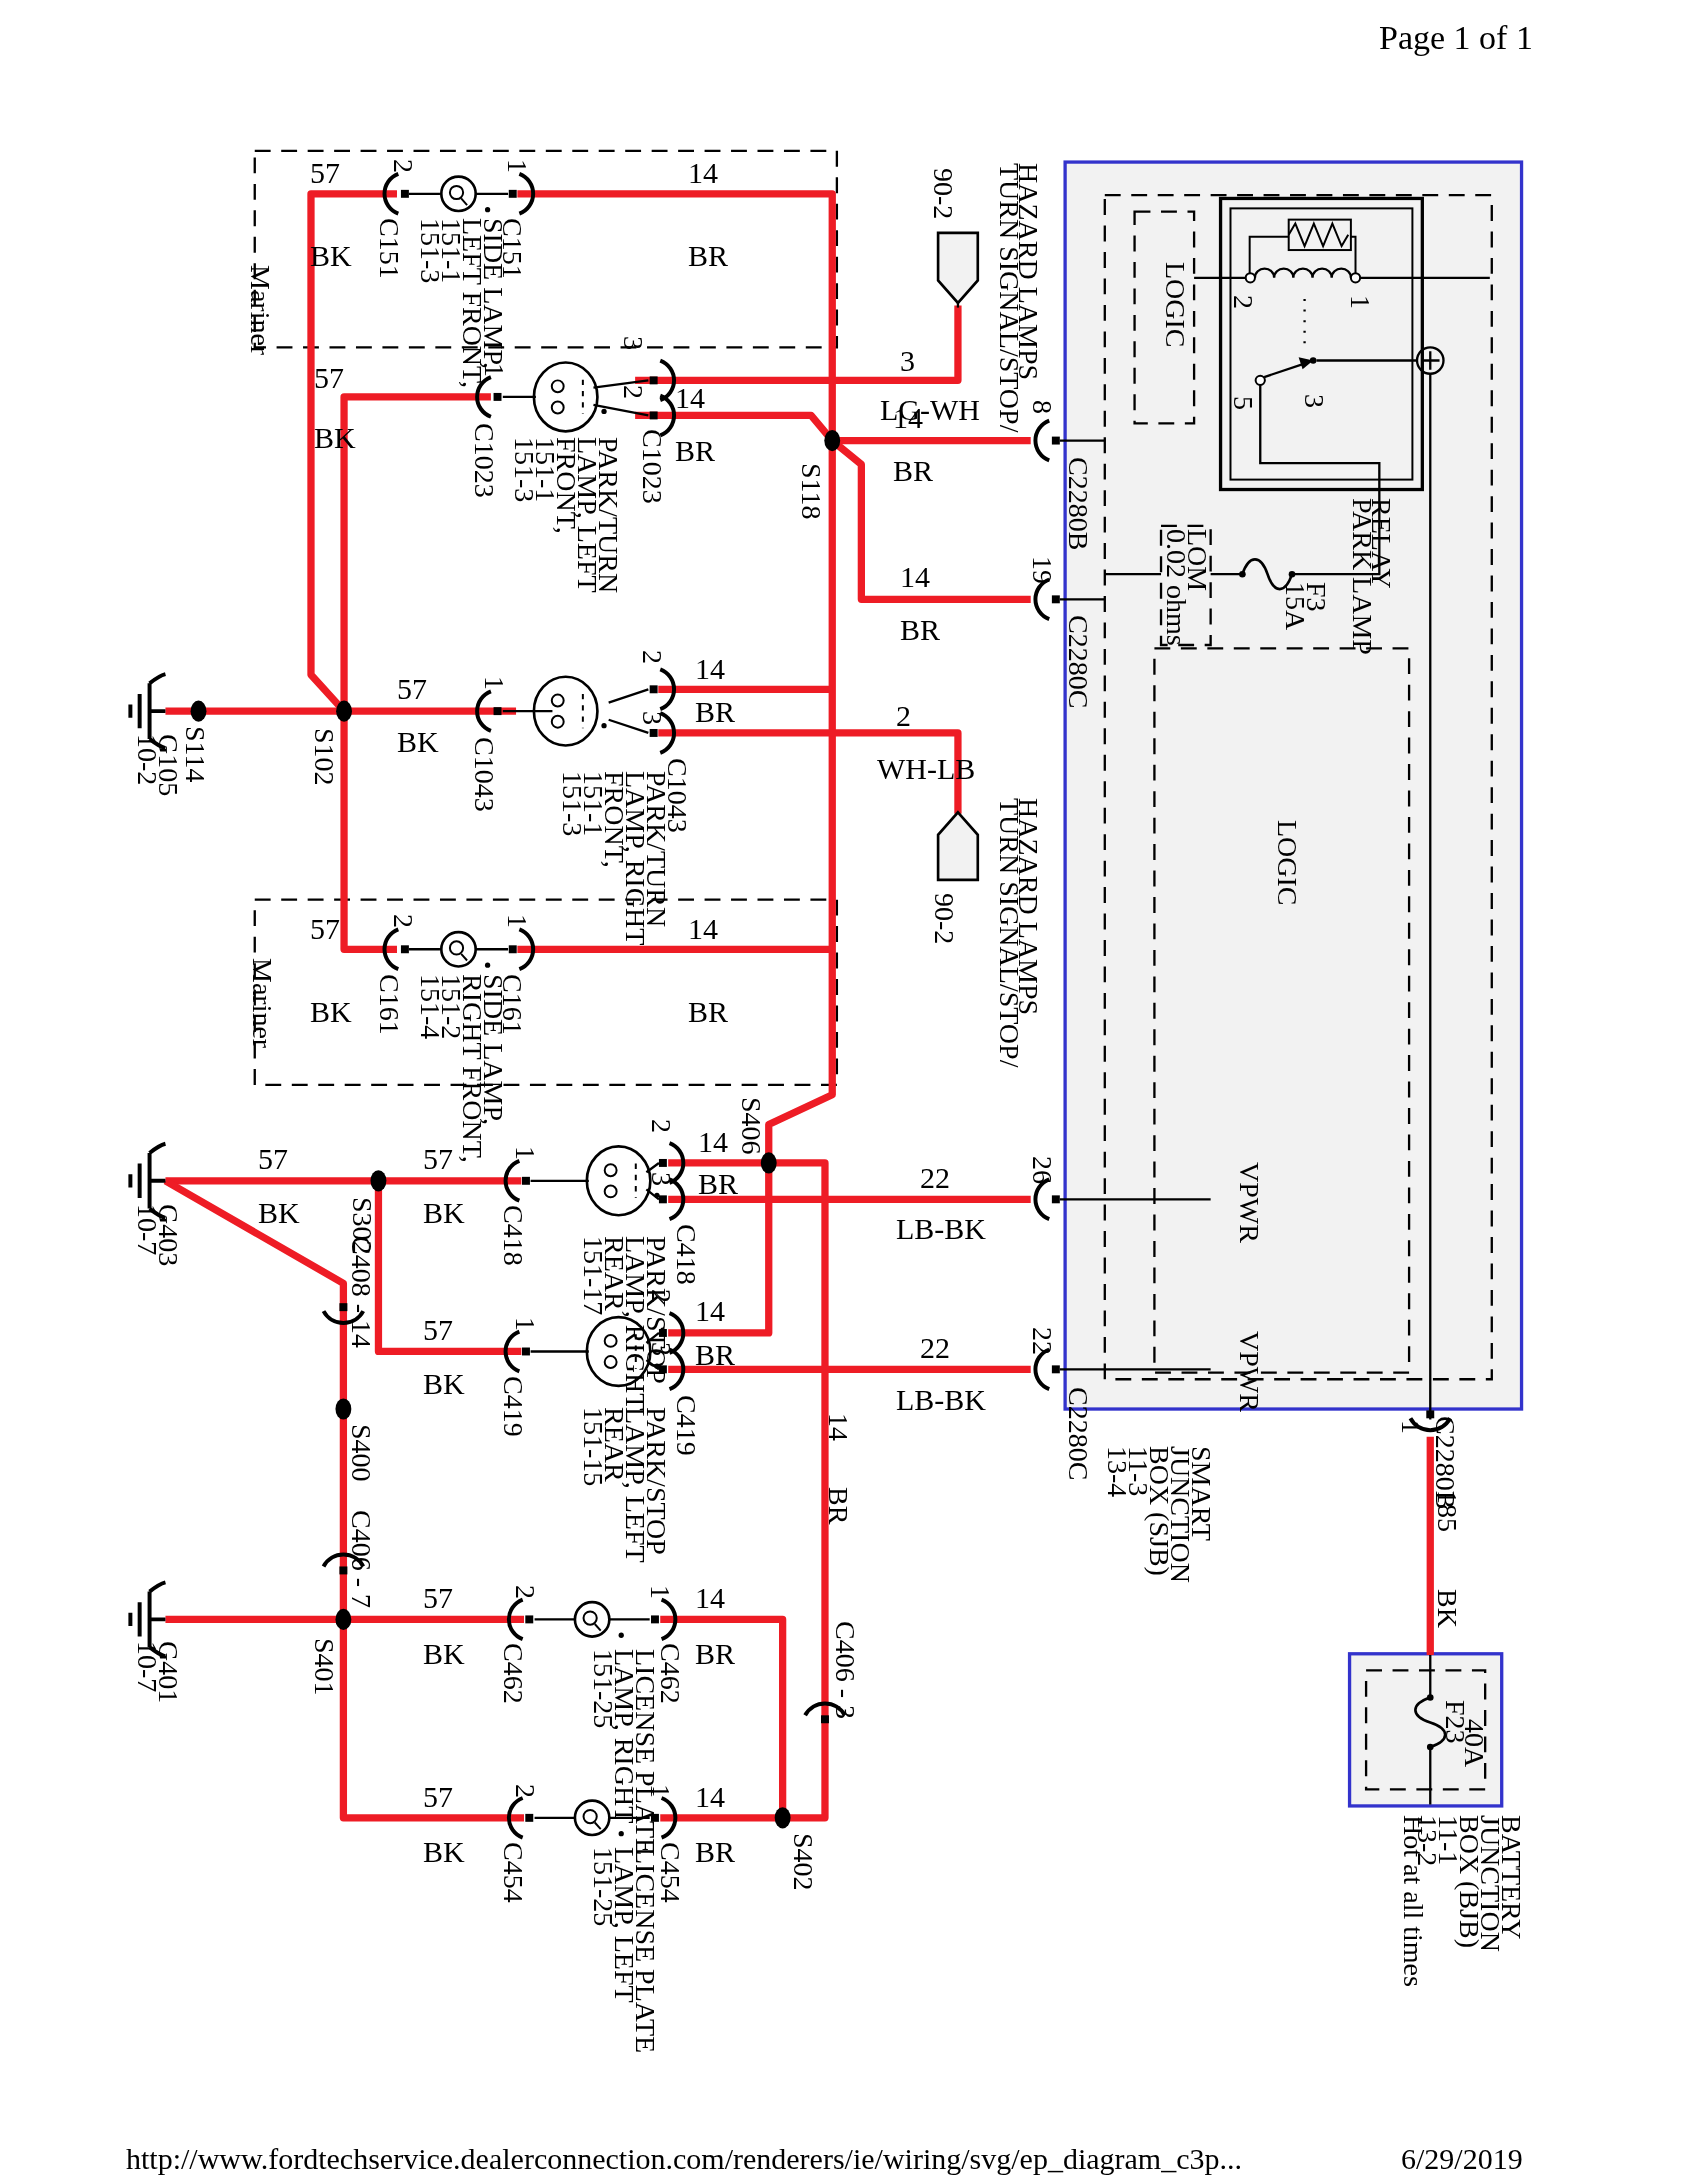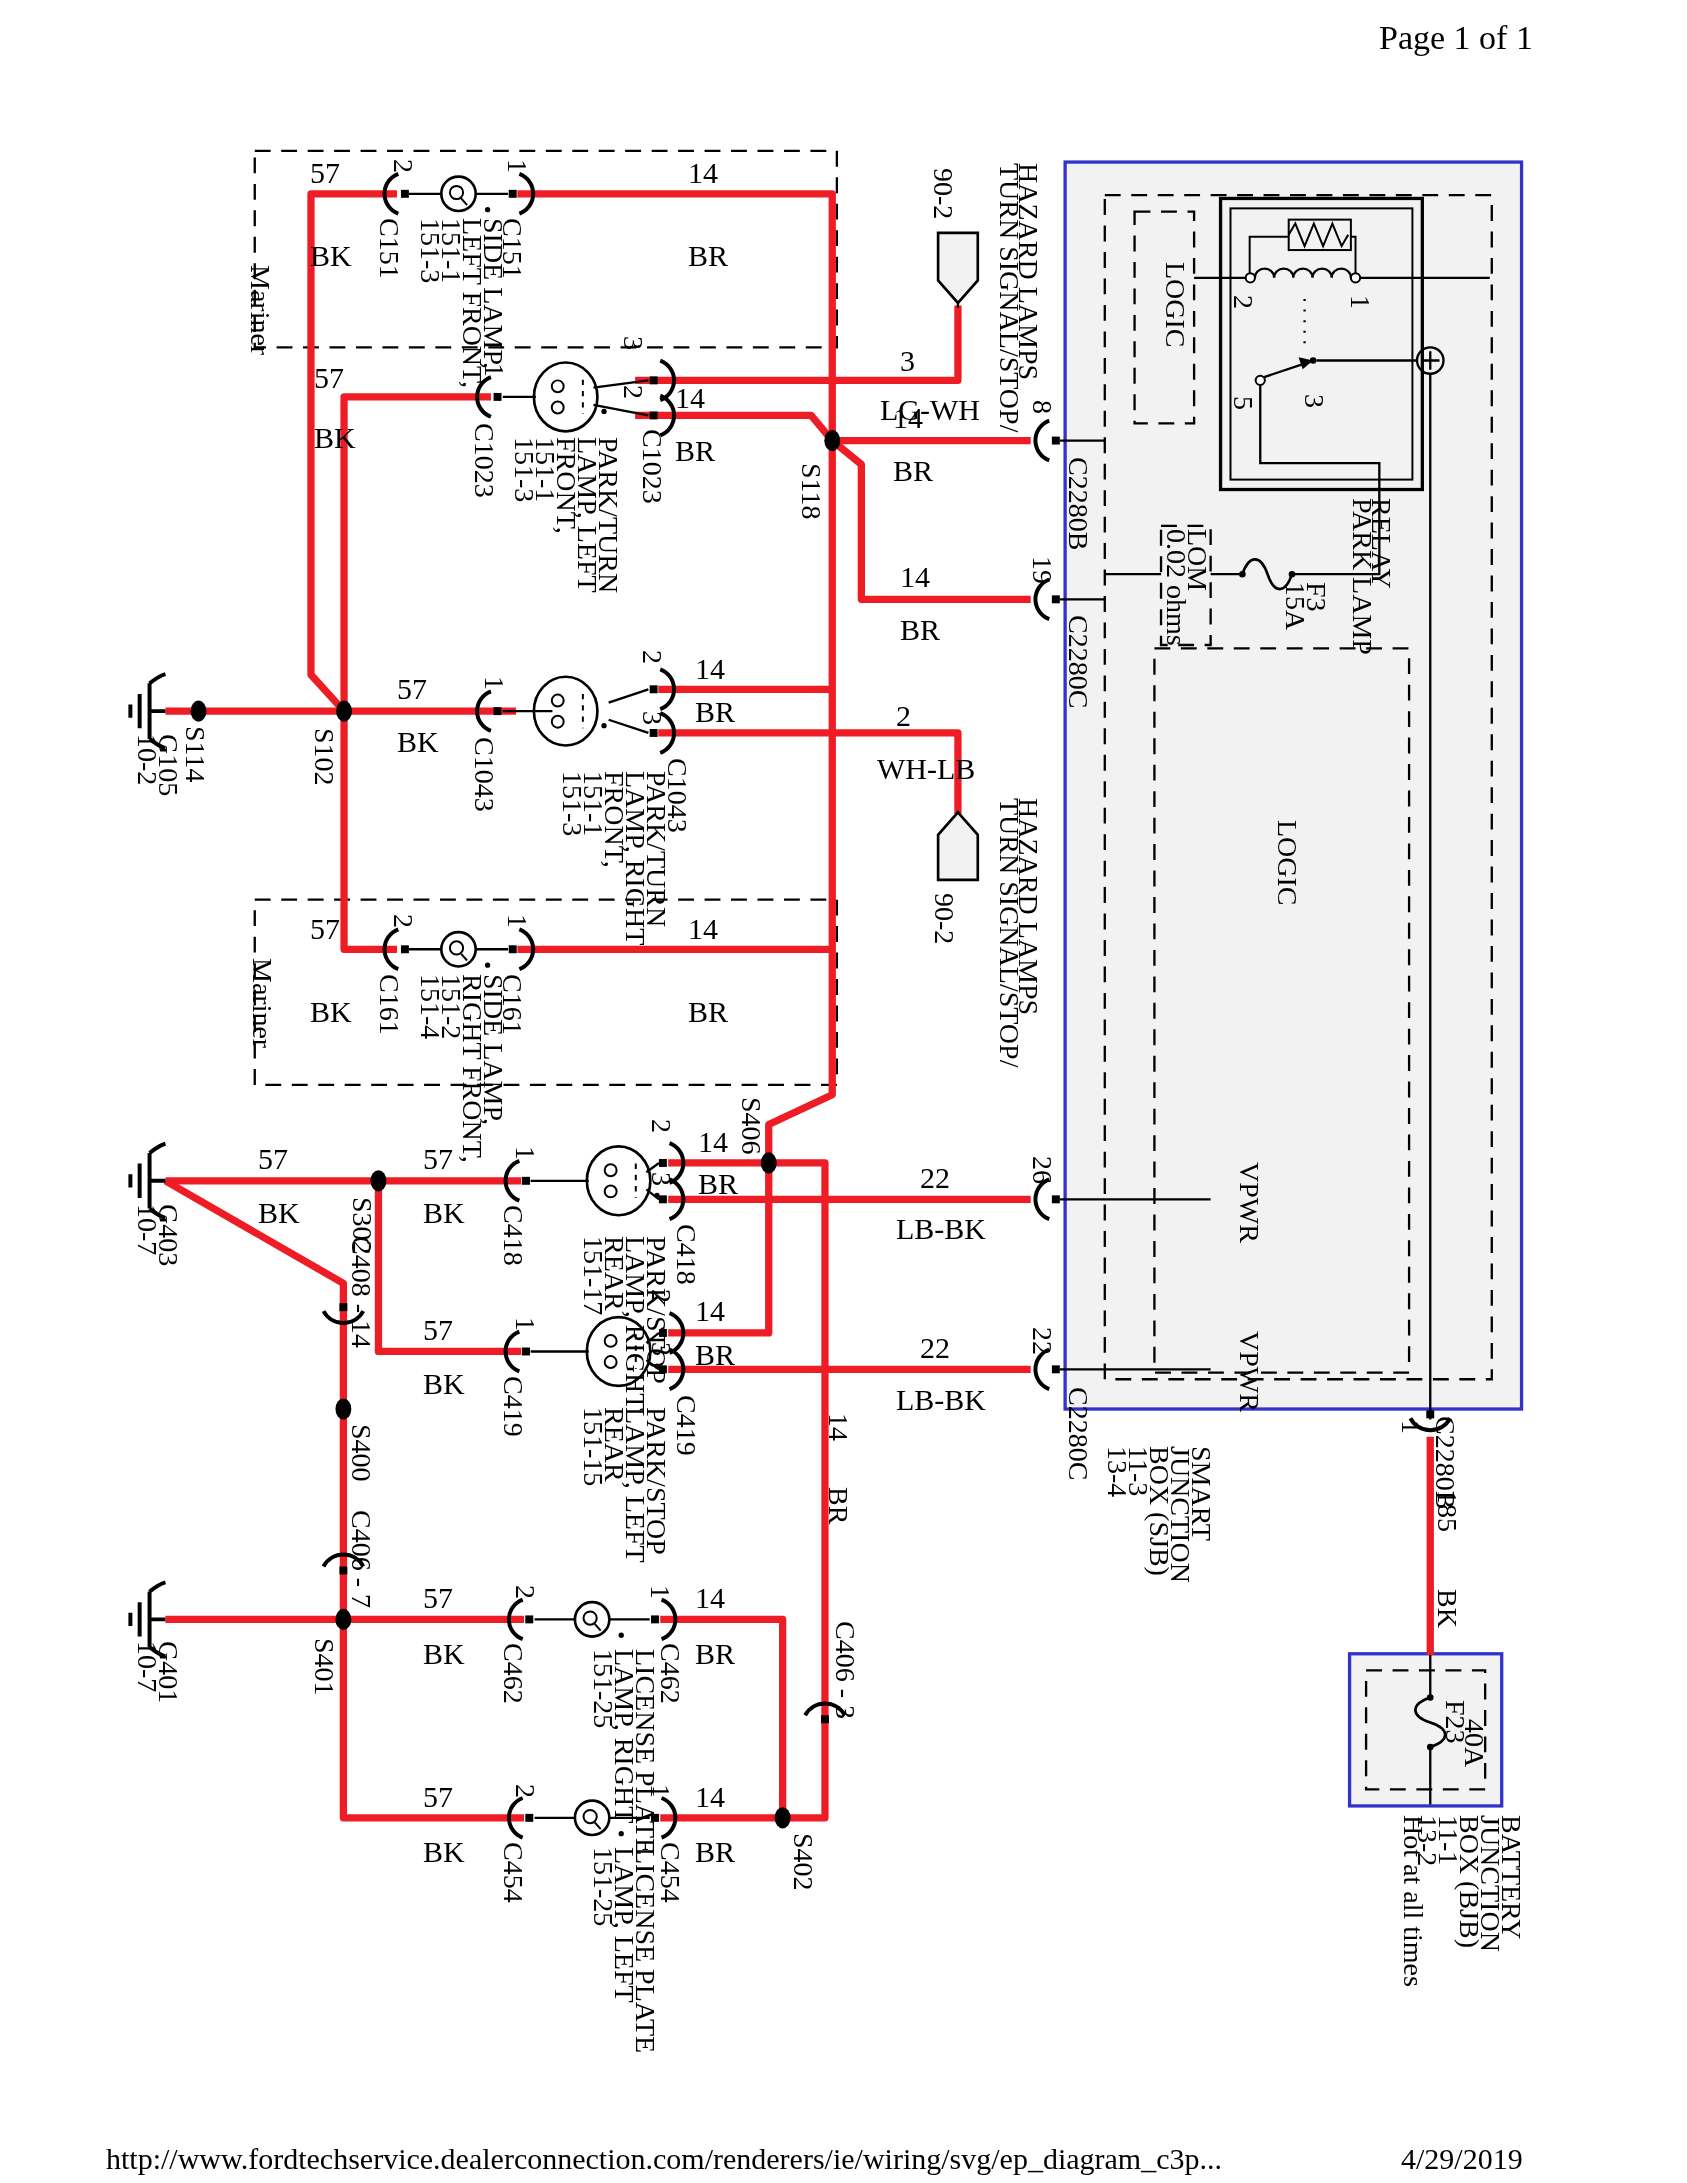--- a/index.html
+++ b/index.html
@@ -239,22 +239,22 @@
     <use href="#bkL" x="1596" y="1813"></use>
         <use href="#bkL" x="1596" y="2070"></use>
     <use href="#bkD" x="2162" y="2152"></use>
     <use href="#bkD" x="519" y="1990"></use>
     <use href="#bkU" x="519" y="2360"></use>
     <use href="#bkU" x="1247" y="2585"></use>
   </g>
 </svg>
 
 <div class="hl big" style="left:1379px;top:18.5px">Page 1 of 1</div>
-<div class="hl url" style="left:106px;top:2142px">http://www.fordtechservice.dealerconnection.com/renderers/ie/wiring/svg/ep_diagram_c3p...</div>
-<div class="hl url" style="left:1401px;top:2142px">4/29/2019</div>
+<div class="hl url" style="left:126px;top:2142px">http://www.fordtechservice.dealerconnection.com/renderers/ie/wiring/svg/ep_diagram_c3p...</div>
+<div class="hl url" style="left:1401px;top:2142px">6/29/2019</div>
 
 <div class="rl" style="left:271px;top:265px">Mariner</div>
 <div class="hl" style="left:310px;top:156px">57</div>
 <div class="hl" style="left:310px;top:239px">BK</div>
 <div class="hl" style="left:688px;top:156px">14</div>
 <div class="hl" style="left:688px;top:239px">BR</div>
 <div class="rl" style="left:414px;top:159px">2</div>
 <div class="rl" style="left:400px;top:218px">C151</div>
 <div class="rl" style="left:528px;top:159px">1</div>
 <div class="rl" style="left:523px;top:218px">C151</div>

